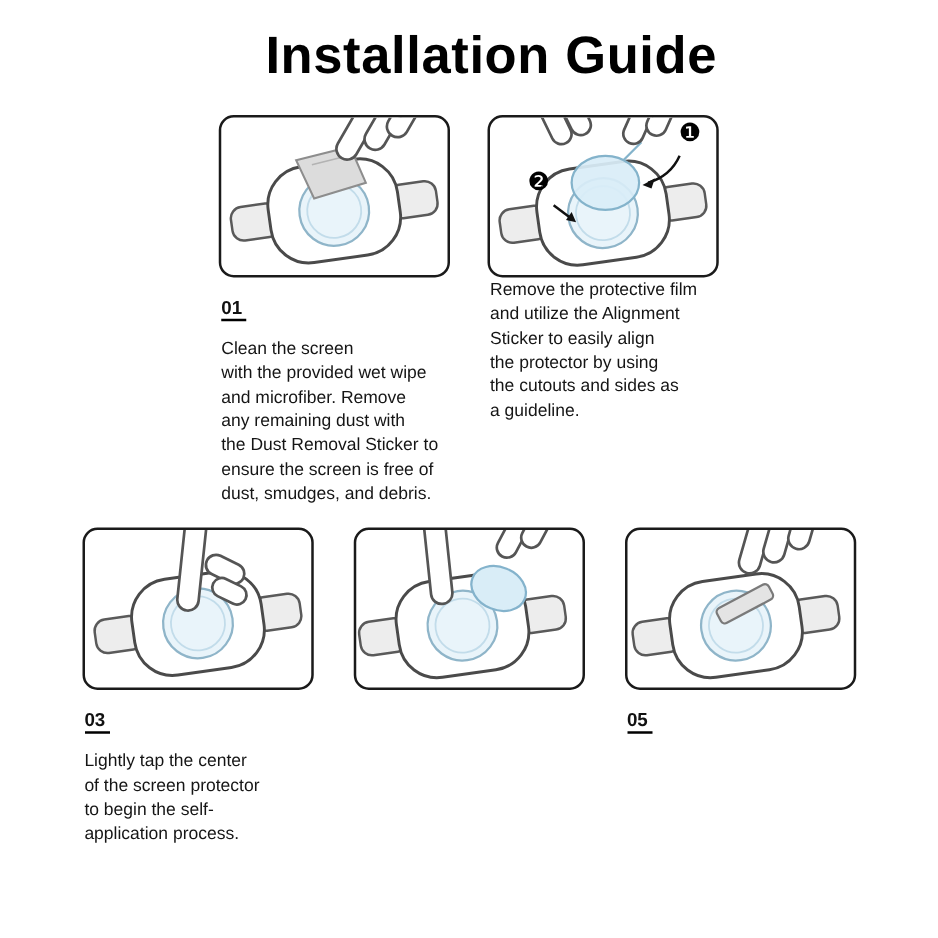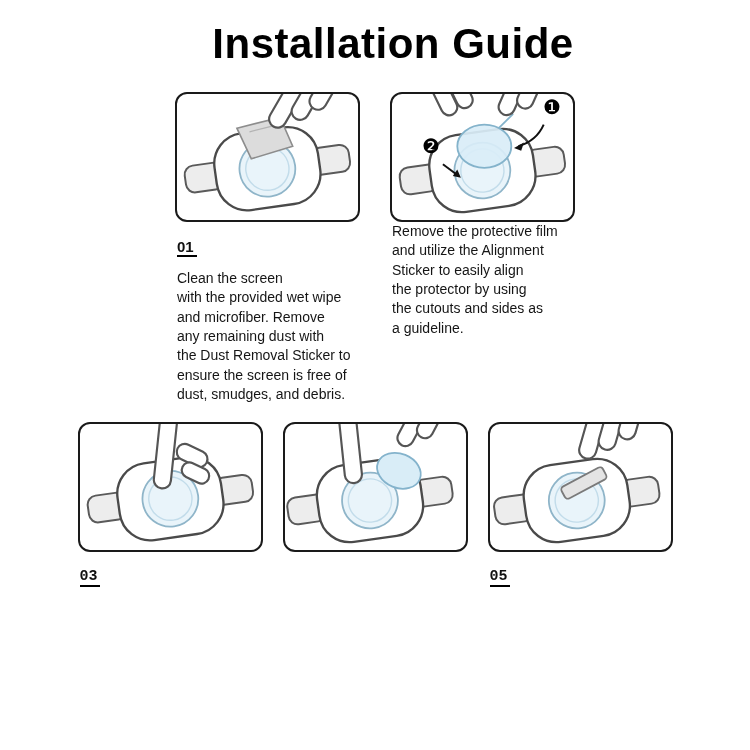--- a/index.html
+++ b/index.html
@@ -15,21 +15,21 @@
     margin: 20px 0 0;
     text-align: center;
     font-size: 42px;
     font-weight: bold;
     color: #000;
     letter-spacing: 0.5px;
     padding-left: 36px;
   }
   .row { display: flex; justify-content: center; align-items: flex-start; }
   .row-1 { gap: 30px; margin-top: 24px; }
-  .row-2 { gap: 20px; margin-top: 18px; font-family: Liberation Mono, monospace; }
+  .row-2 { gap: 32px; margin-top: 18px; }
   .step { width: 185px; display: flex; flex-direction: column; }
   .panel {
     position: relative;
     width: 185px; height: 130px;
     border: 2px solid #1a1a1a;
     border-radius: 12px;
     background: #fff;
     overflow: hidden;
   }
   .panel svg { display: block; width: 100%; height: 100%; }
@@ -148,20 +148,24 @@
           <g fill="#fff" stroke="#555" stroke-width="2.4">
             <rect x="88" y="-24" width="19" height="96" rx="9.5" transform="rotate(6 98 0)"></rect>
             <rect x="106" y="26" width="36" height="18" rx="9" transform="rotate(26 124 35)"></rect>
             <rect x="112" y="46" width="32" height="17" rx="8.5" transform="rotate(26 128 54)"></rect>
           </g>
         </svg>
       </div>
       <div class="step-number">
         <span>03</span>
       </div>
+      <p class="step-text">Lightly tap the center
+of the screen protector
+to begin the self-
+application process.</p>
     </section>
 
     <section class="step">
       <div class="panel">
         <svg viewBox="0 0 200 140">
           <use href="#watch-sym" transform="translate(-6,8)"></use>
           <ellipse cx="126" cy="52" rx="25" ry="19" stroke="#84b3cc" stroke-width="2" transform="rotate(22 126 52)" fill="#d9edf7"></ellipse>
           <g fill="#fff" stroke="#555" stroke-width="2.4">
             <rect x="60" y="-26" width="19" height="92" rx="9.5" transform="rotate(-6 70 0)"></rect>
             <rect x="136" y="-34" width="18" height="62" rx="9" transform="rotate(28 146 -6)"></rect>

